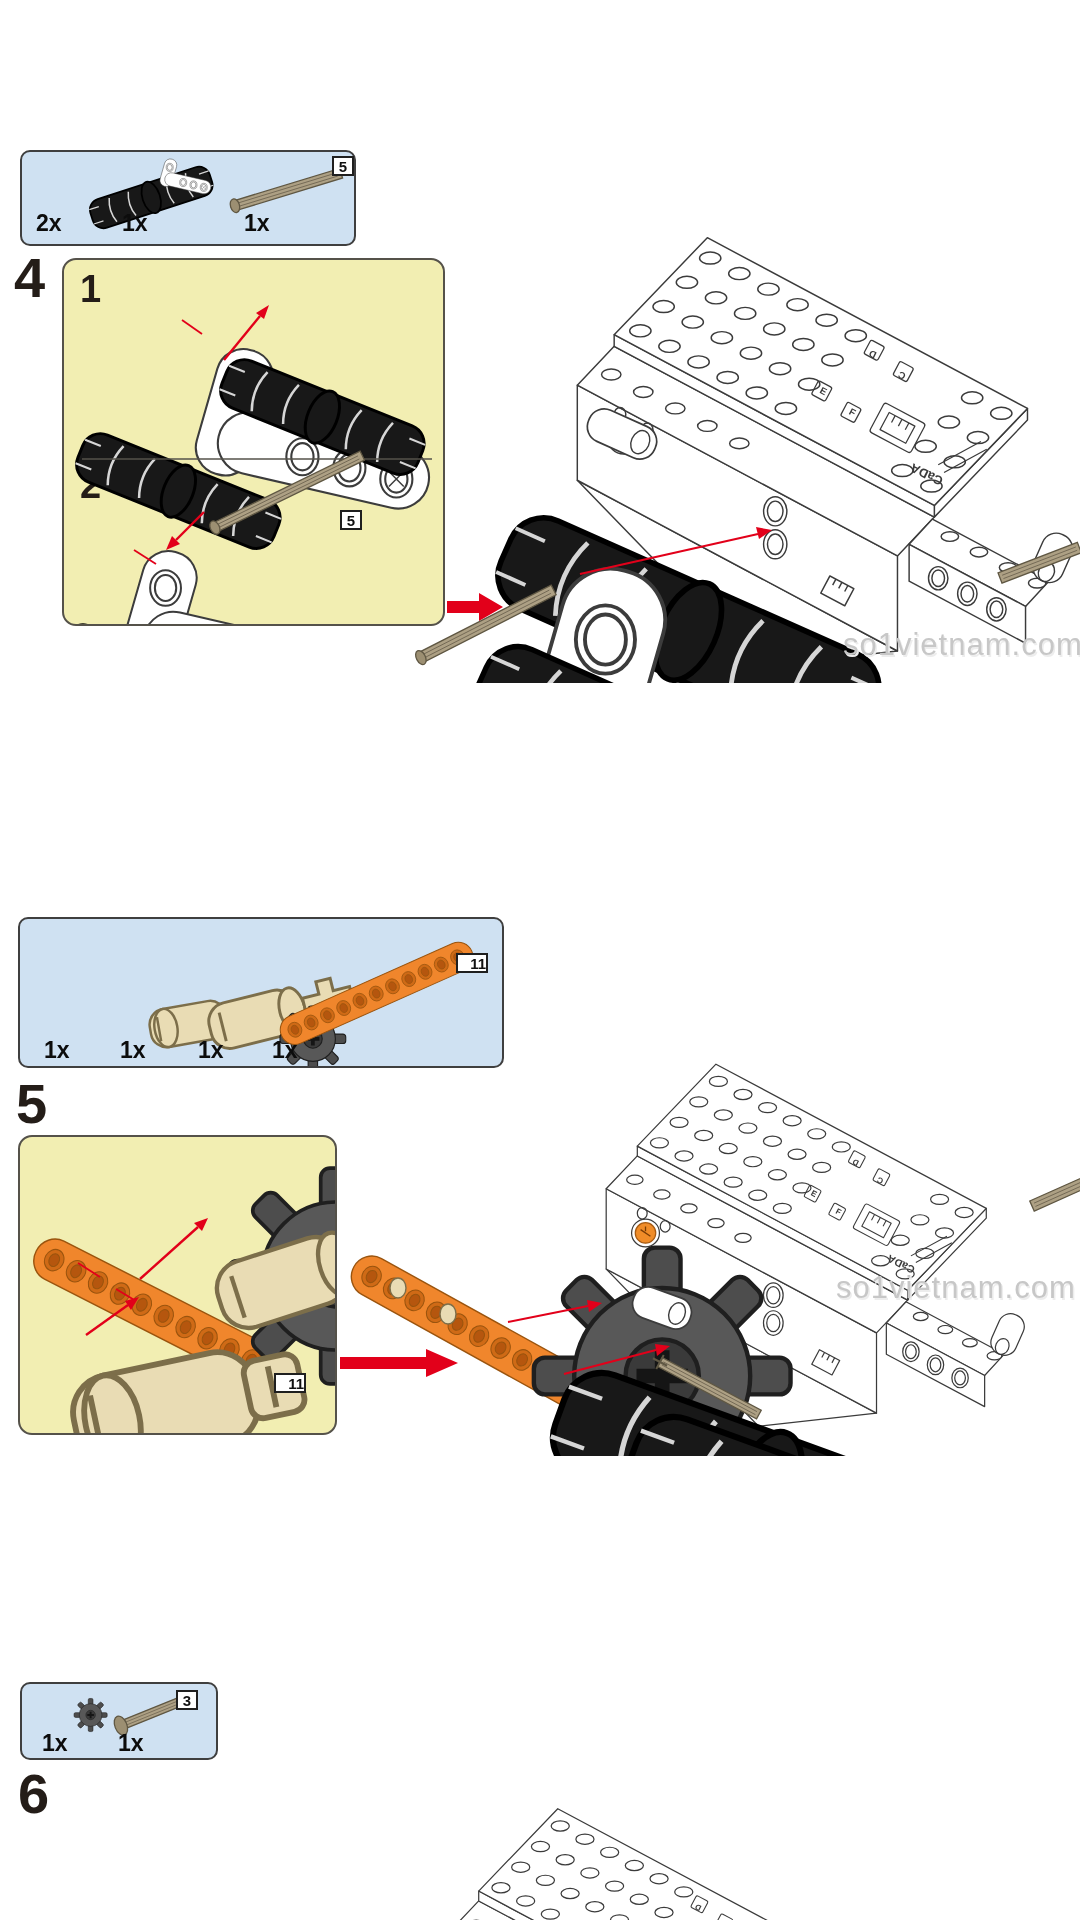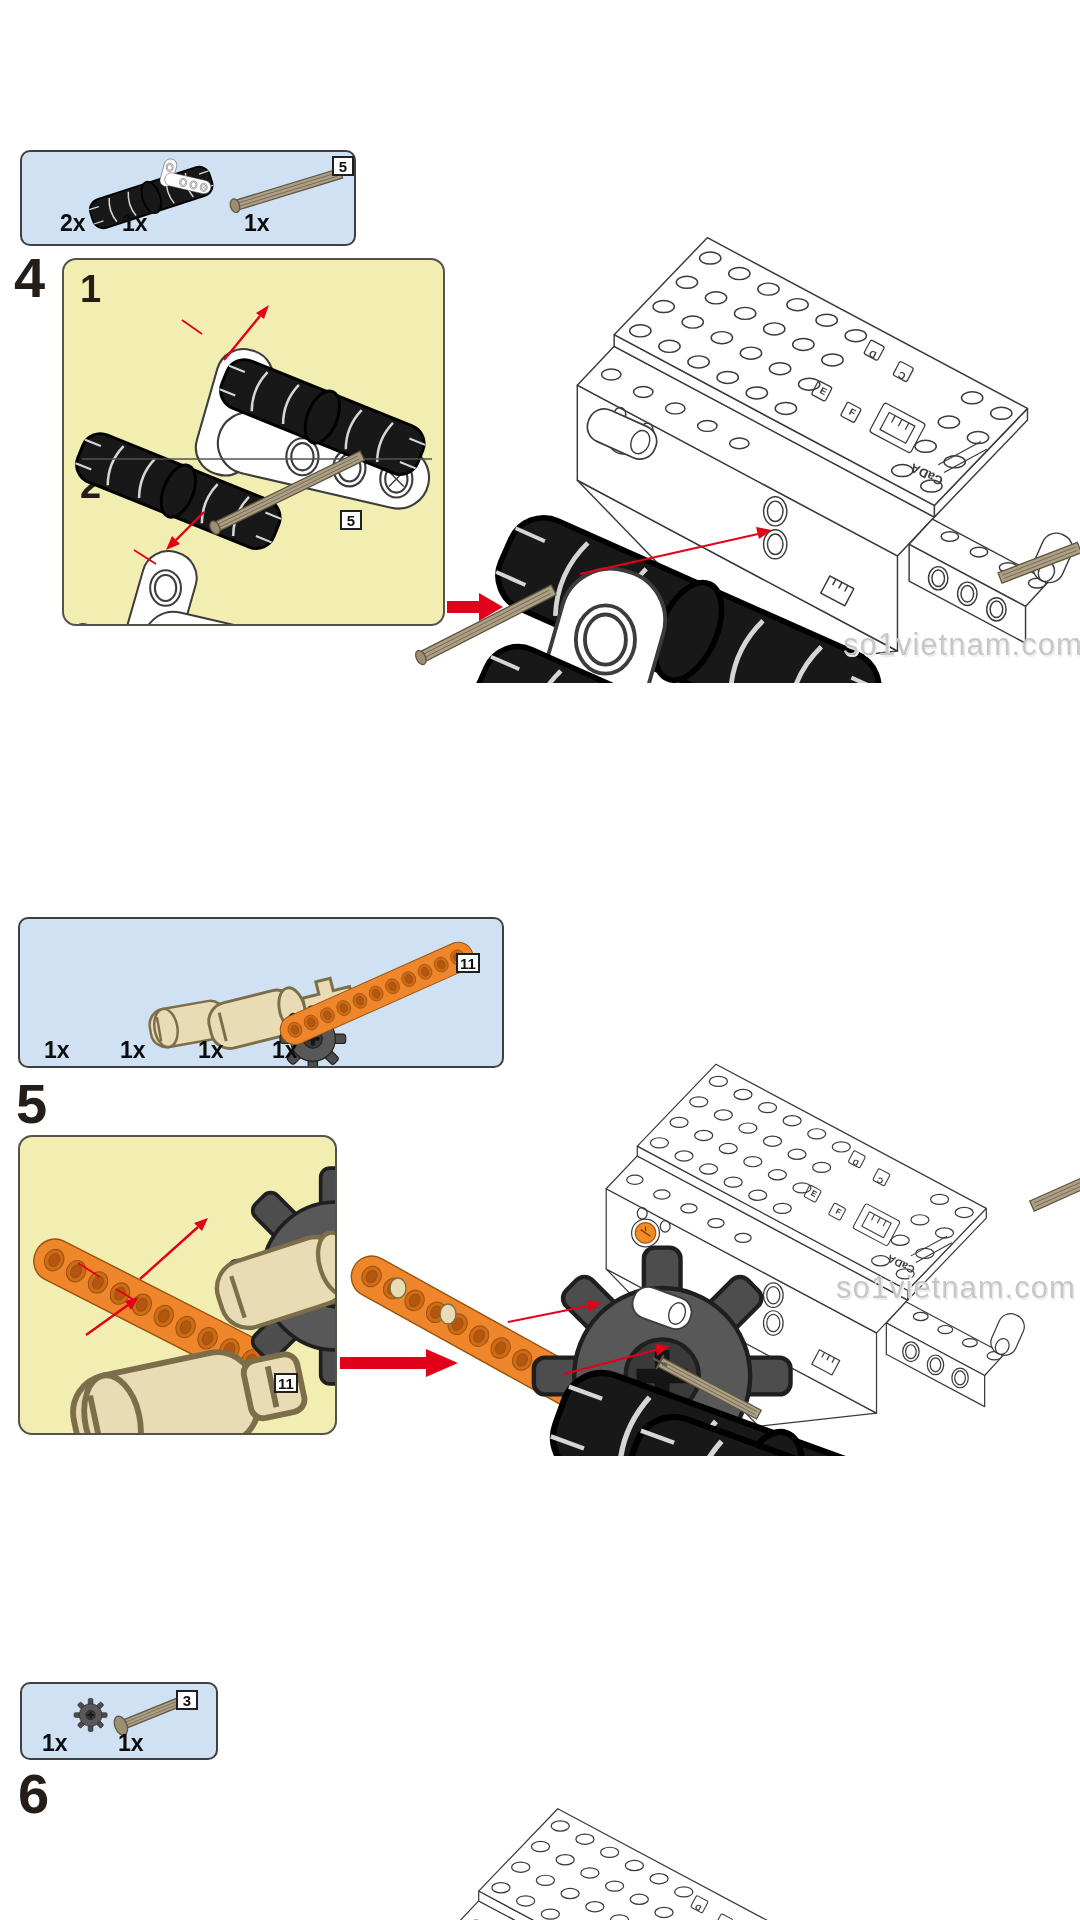--- a/index.html
+++ b/index.html
@@ -5,21 +5,21 @@
   html,body{margin:0;padding:0;background:#fff;}
   .page{position:relative;width:1080px;height:1920px;background:#ffffff;
         font-family:"Liberation Sans",sans-serif;overflow:hidden;}
   .pbox{position:absolute;background:#cfe1f2;border:2px solid #3f3f3f;border-radius:10px;box-sizing:border-box;}
   .callout{position:absolute;background:#f2eeb2;border:2px solid #55524a;border-radius:14px;box-sizing:border-box;}
   .stepnum{position:absolute;font-size:56px;font-weight:800;color:#241d18;line-height:1;}
   .sublabel{position:absolute;font-size:38px;font-weight:800;color:#241d18;line-height:1;}
   .count{position:absolute;font-size:23px;font-weight:700;color:#0c0c0c;line-height:1;}
   .badge{position:absolute;background:#ffffff;border:2px solid #1f1f1f;width:22px;height:20px;
          font-size:15px;font-weight:700;color:#111;display:flex;align-items:center;justify-content:center;box-sizing:border-box;}
-  .badge.wide{width:24px;}
+  .badge.wide{width:32px;justify-content:flex-end;}
   .wm{position:absolute;font-size:31px;color:#c7c7c7;text-shadow:1.5px 1.5px 0 #ededed;letter-spacing:1px;white-space:nowrap;}
   .art{position:absolute;}
   svg{display:block;}
 </style>
 </head>
 <body>
 
 <svg width="0" height="0" style="position:absolute" aria-hidden="true">
 <defs>
 
@@ -253,21 +253,21 @@
         </g>
       <g transform="translate(84,4) scale(0.47)">
           <use href="#lbeam"></use>
         </g>
       <g transform="translate(212,54) rotate(-17)">
         <rect x="0" y="-5" width="112" height="10" fill="#ada084" stroke="#5f5743" stroke-width="1.3"></rect>
         <path d="M4,-1.7 h104 M4,1.7 h104" stroke="#6d6350" stroke-width="0.8" fill="none"></path>
         <ellipse cx="1" cy="0" rx="4.5" ry="7" fill="#9c8f72" stroke="#5f5743" stroke-width="1.3"></ellipse>
       </g>
     </svg>
-    <div class="count" style="left:38px;top:60px;">2x</div>
+    <div class="count" style="left:14px;top:60px;">2x</div>
     <div class="count" style="left:100px;top:60px;">1x</div>
     <div class="count" style="left:222px;top:60px;">1x</div>
     <div class="badge" style="left:310px;top:4px;">
       <span>5</span>
       </div>
   </div>
 
   <div class="stepnum" style="left:14px;top:250px;">4</div>
 
   <div class="callout" style="left:62px;top:258px;width:383px;height:368px;">

